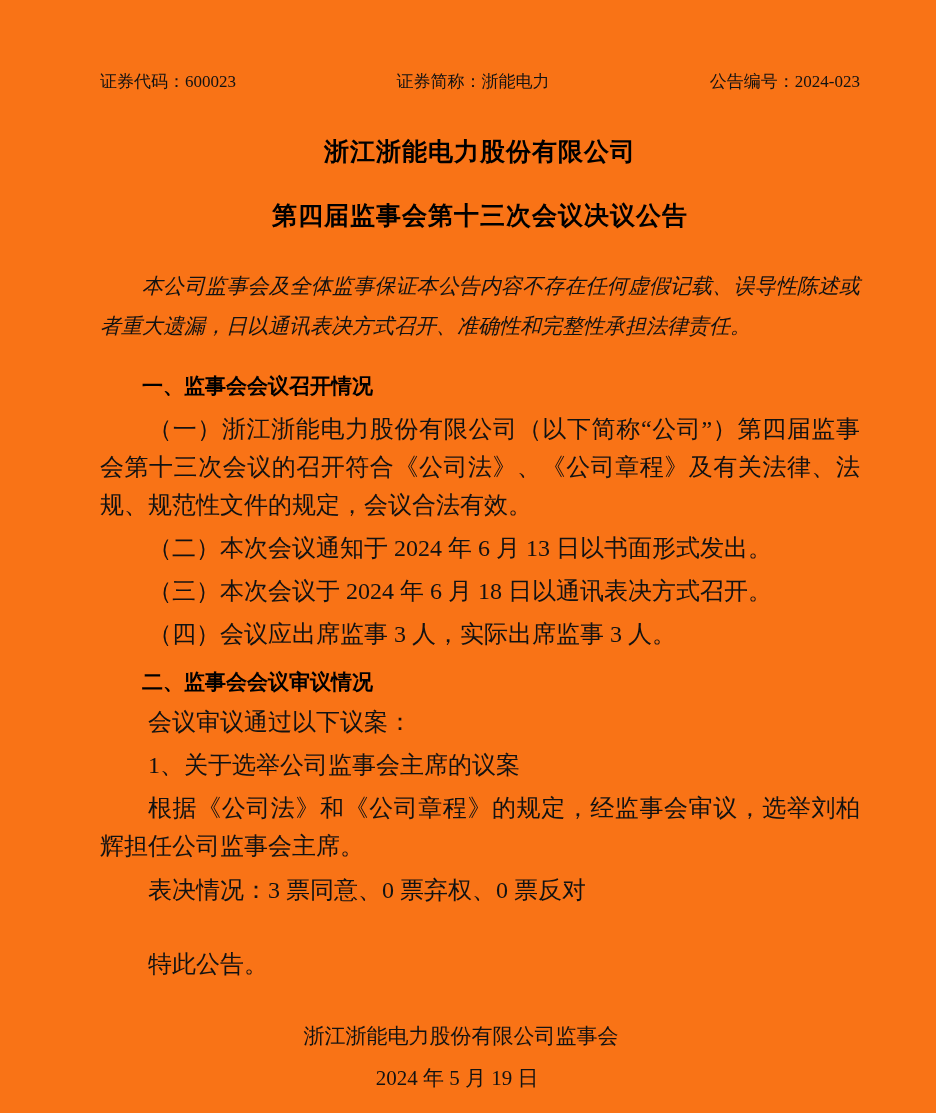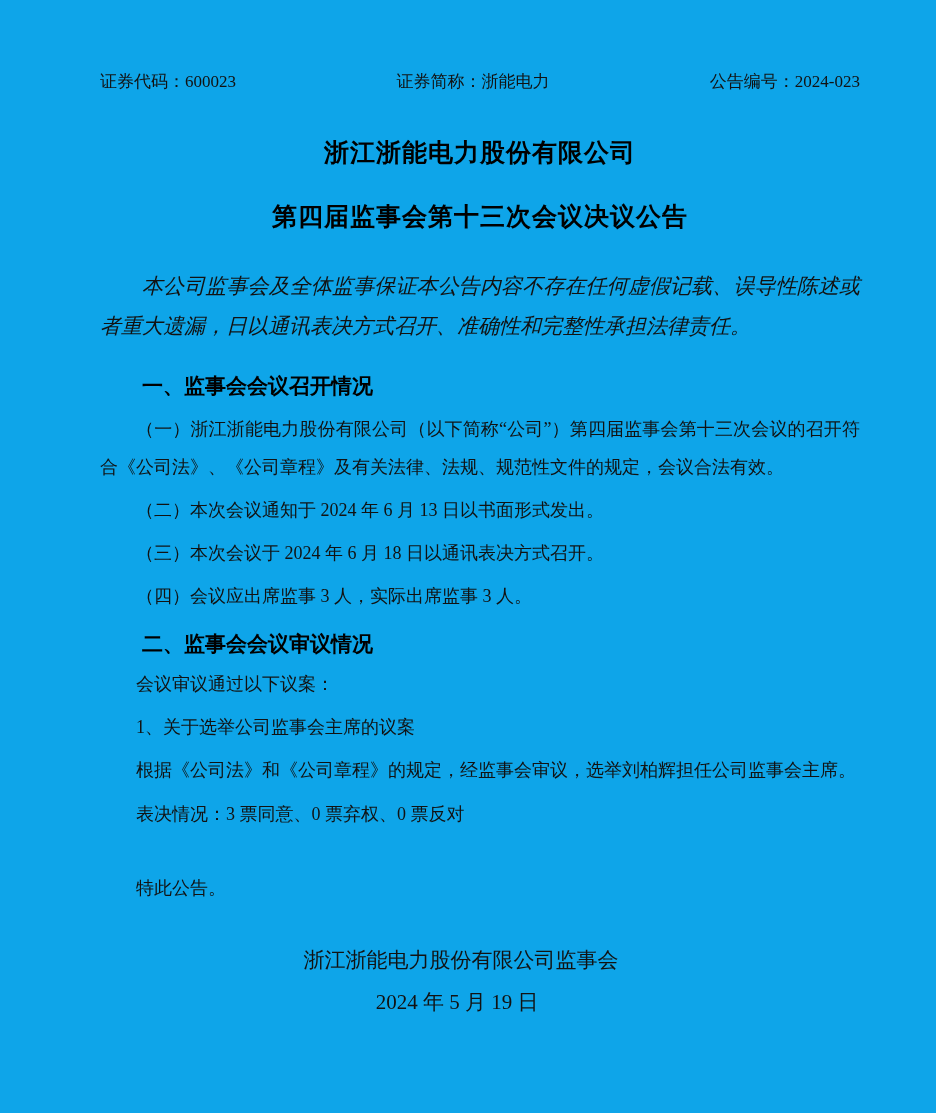--- a/index.html
+++ b/index.html
@@ -1,37 +1,37 @@
 <!DOCTYPE html>
 <html><head>
 <meta charset="utf-8">
 <style>
   html, body { margin: 0; padding: 0; background: #ffffff; }
   .page {
     position: relative;
     width: 936px;
     height: 1113px;
-    background: #0ea5e9;
+    background: #f97316;
     color: #121212;
     font-family: "Liberation Serif", serif;
     box-sizing: border-box;
     padding: 71px 76px 0 100px;
     overflow: hidden;
   }
   .doc-header {
     display: flex;
     justify-content: space-between;
     align-items: baseline;
     font-size: 17px;
     line-height: 22px;
     white-space: nowrap;
   }
   .titles {
     text-align: center;
-    font-family: Liberation Sans, sans-serif;
+    font-family: Liberation Serif, serif;
     font-weight: bold;
     color: #000000;
   }
   .title-line1 { font-size: 25px; line-height: 34px; margin-top: 42px; letter-spacing: 1px; }
   .title-line2 { font-size: 25px; line-height: 34px; margin-top: 30px; letter-spacing: 1px; }
   .disclaimer {
     margin-top: 33px;
     font-size: 21px;
     line-height: 40px;
     text-indent: 2em;
@@ -41,21 +41,21 @@
   .section-heading {
     font-family: "Liberation Sans", sans-serif;
     font-weight: bold;
     font-size: 21px;
     line-height: 38px;
     text-indent: 2em;
     margin-top: 10px;
     color: #000000;
   }
   .para {
-    font-size: 18px;
+    font-size: 24px;
     line-height: 38px;
     text-indent: 2em;
     text-align: justify;
     margin: 5px 0 0 0;
   }
   .para.tight { margin-top: 2px; }
   .para.vote { margin-top: 6px; }
   .para.notice { margin-top: 36px; }
   .signature-block { text-align: center; font-size: 21px; }
   .signature-company { margin-top: 34px; line-height: 38px; padding-right: 38px; }

